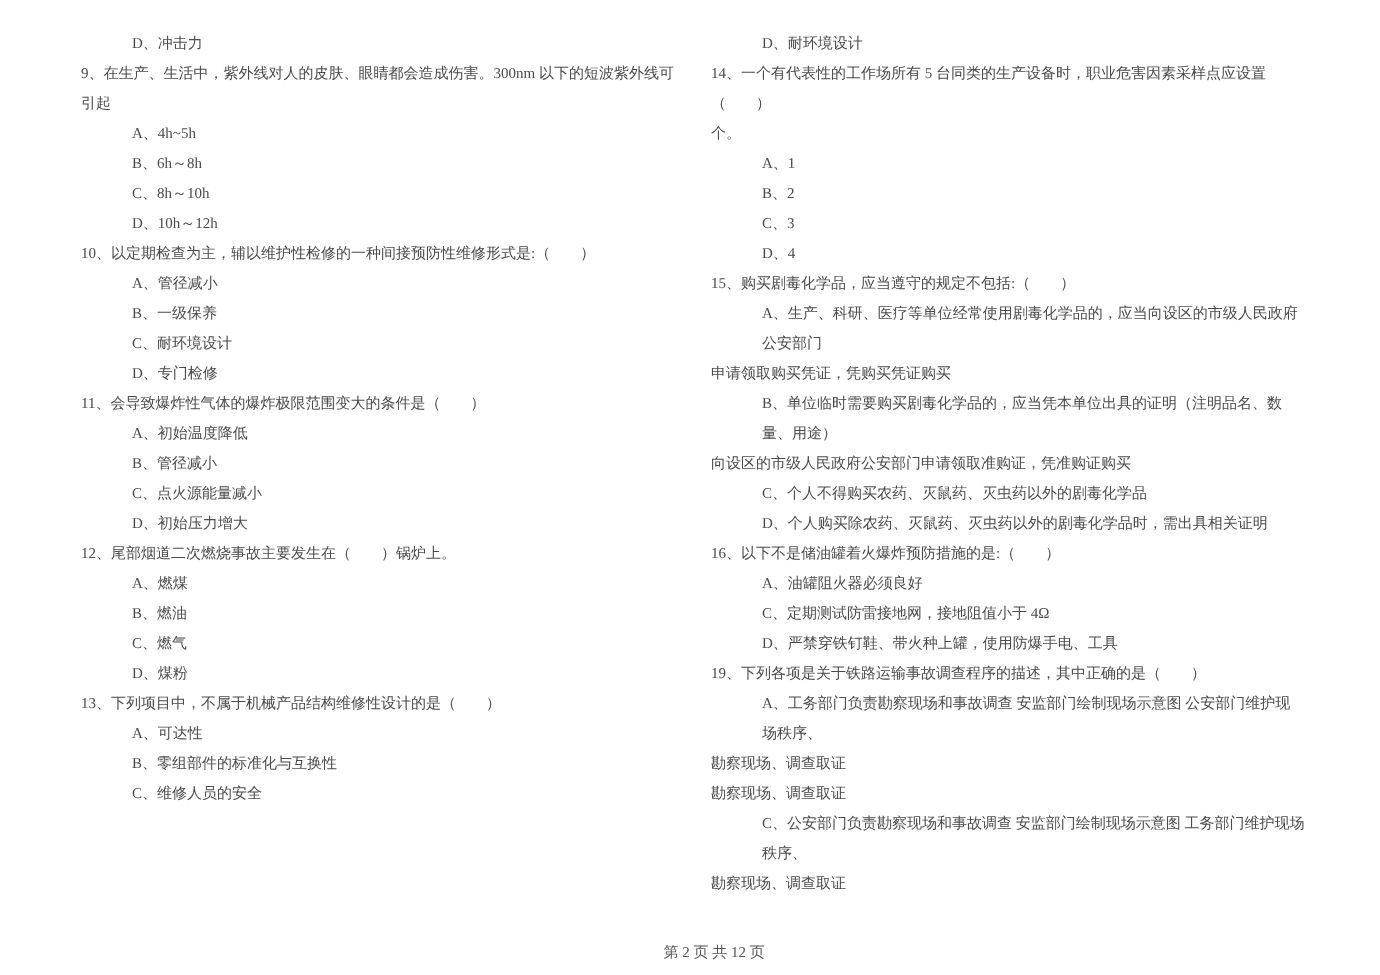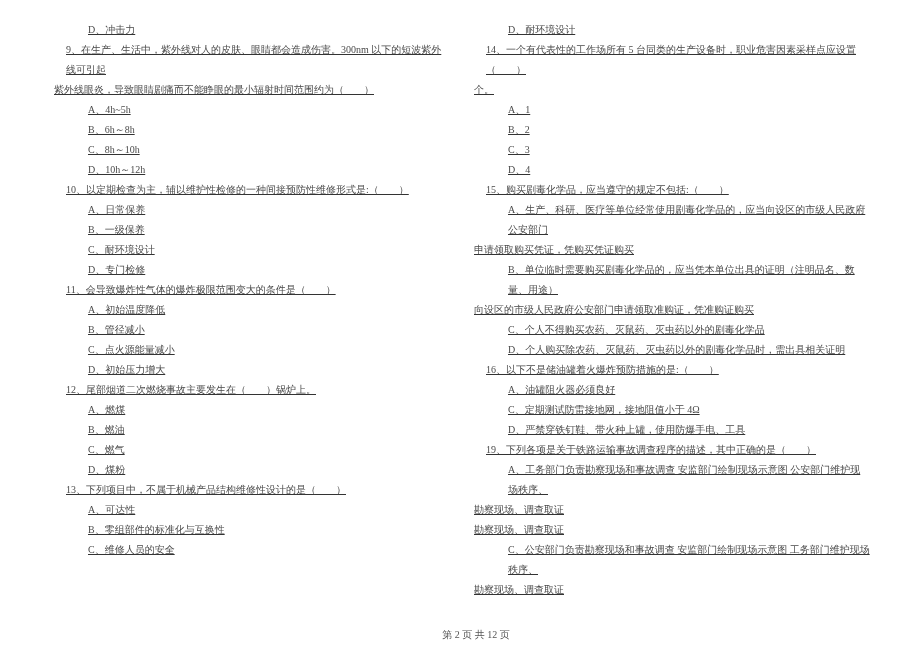--- a/index.html
+++ b/index.html
@@ -18,32 +18,30 @@
       overflow: hidden;
     }
     .page {
       display: flex;
       padding: 20px 40px 30px 40px;
       height: 620px;
     }
     .column {
       flex: 1;
       padding: 0 10px;
-      text-decoration: underline;
     }
     .option {
       padding-left: 38px;
       line-height: 2.0;
       color: #4a4a4a;
     }
     .question {
       line-height: 2.0;
       color: #4a4a4a;
       padding-left: 4px;
-      margin-left: 12px;
     }
     .question-cont {
       line-height: 2.0;
       color: #4a4a4a;
       padding-left: 4px;
     }
     .footer {
       position: absolute;
       bottom: 8px;
       left: 16px;
@@ -53,27 +51,26 @@
       color: #555555;
     }
   </style>
 </head>
 <body>
 
 <div class="page">
   <div class="column">
     <div class="option">D、冲击力</div>
     <div class="question">9、在生产、生活中，紫外线对人的皮肤、眼睛都会造成伤害。300nm 以下的短波紫外线可引起</div>
-    <div class="question-cont">紫外线眼炎，导致眼睛剧痛而不能睁眼的最小辐射时间范围约为（　　）</div>
     <div class="option">A、4h~5h</div>
     <div class="option">B、6h～8h</div>
     <div class="option">C、8h～10h</div>
     <div class="option">D、10h～12h</div>
     <div class="question">10、以定期检查为主，辅以维护性检修的一种间接预防性维修形式是:（　　）</div>
-    <div class="option">A、日常保养</div>
+    <div class="option">A、管径减小</div>
     <div class="option">B、一级保养</div>
     <div class="option">C、耐环境设计</div>
     <div class="option">D、专门检修</div>
     <div class="question">11、会导致爆炸性气体的爆炸极限范围变大的条件是（　　）</div>
     <div class="option">A、初始温度降低</div>
     <div class="option">B、管径减小</div>
     <div class="option">C、点火源能量减小</div>
     <div class="option">D、初始压力增大</div>
     <div class="question">12、尾部烟道二次燃烧事故主要发生在（　　）锅炉上。</div>
     <div class="option">A、燃煤</div>

